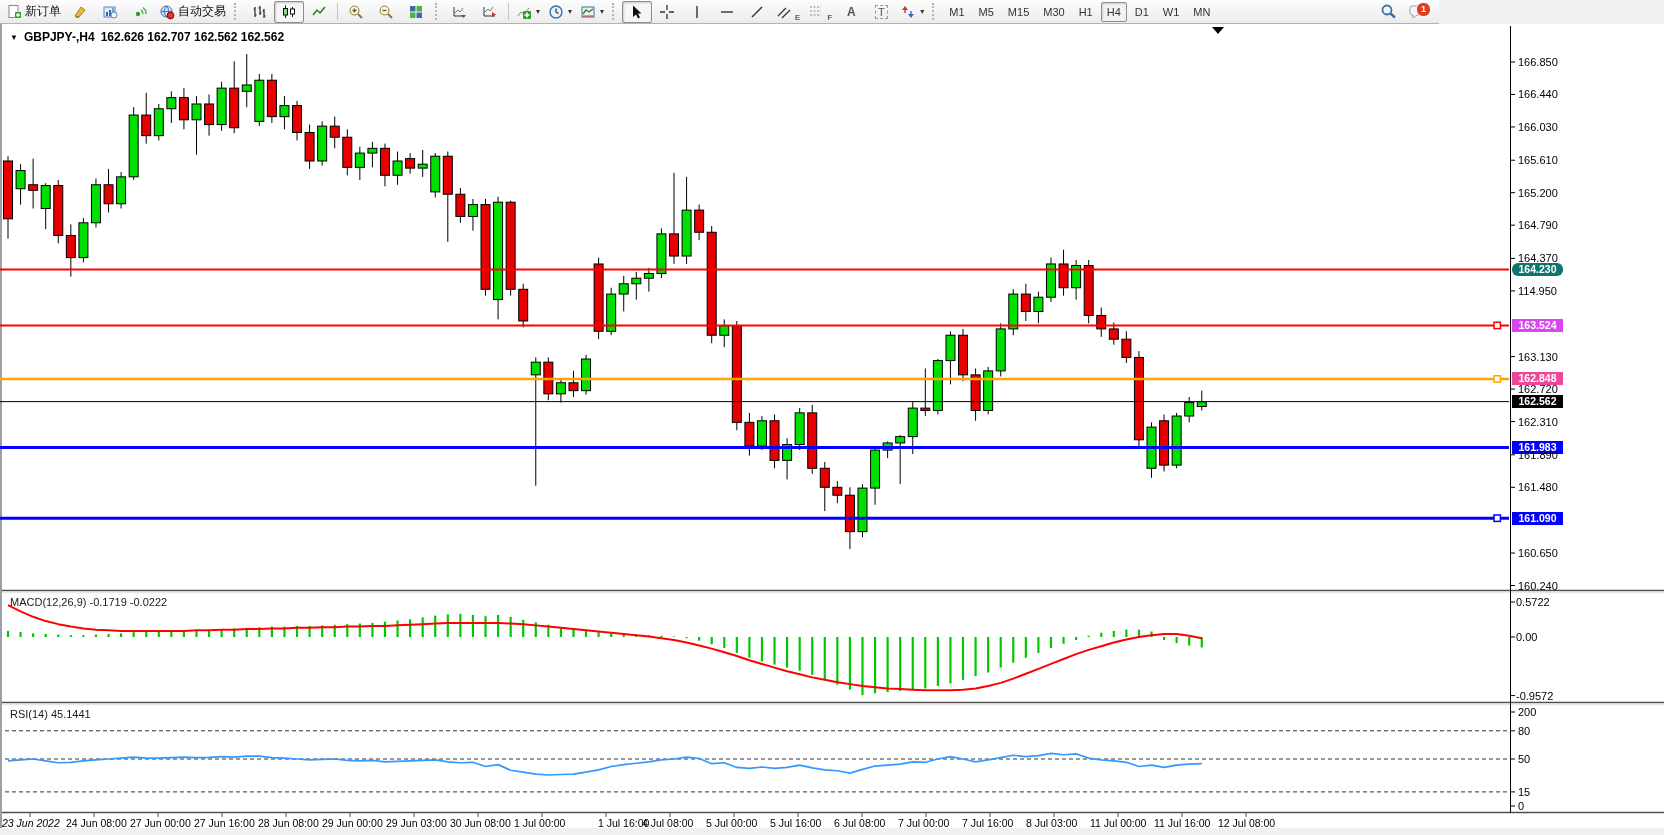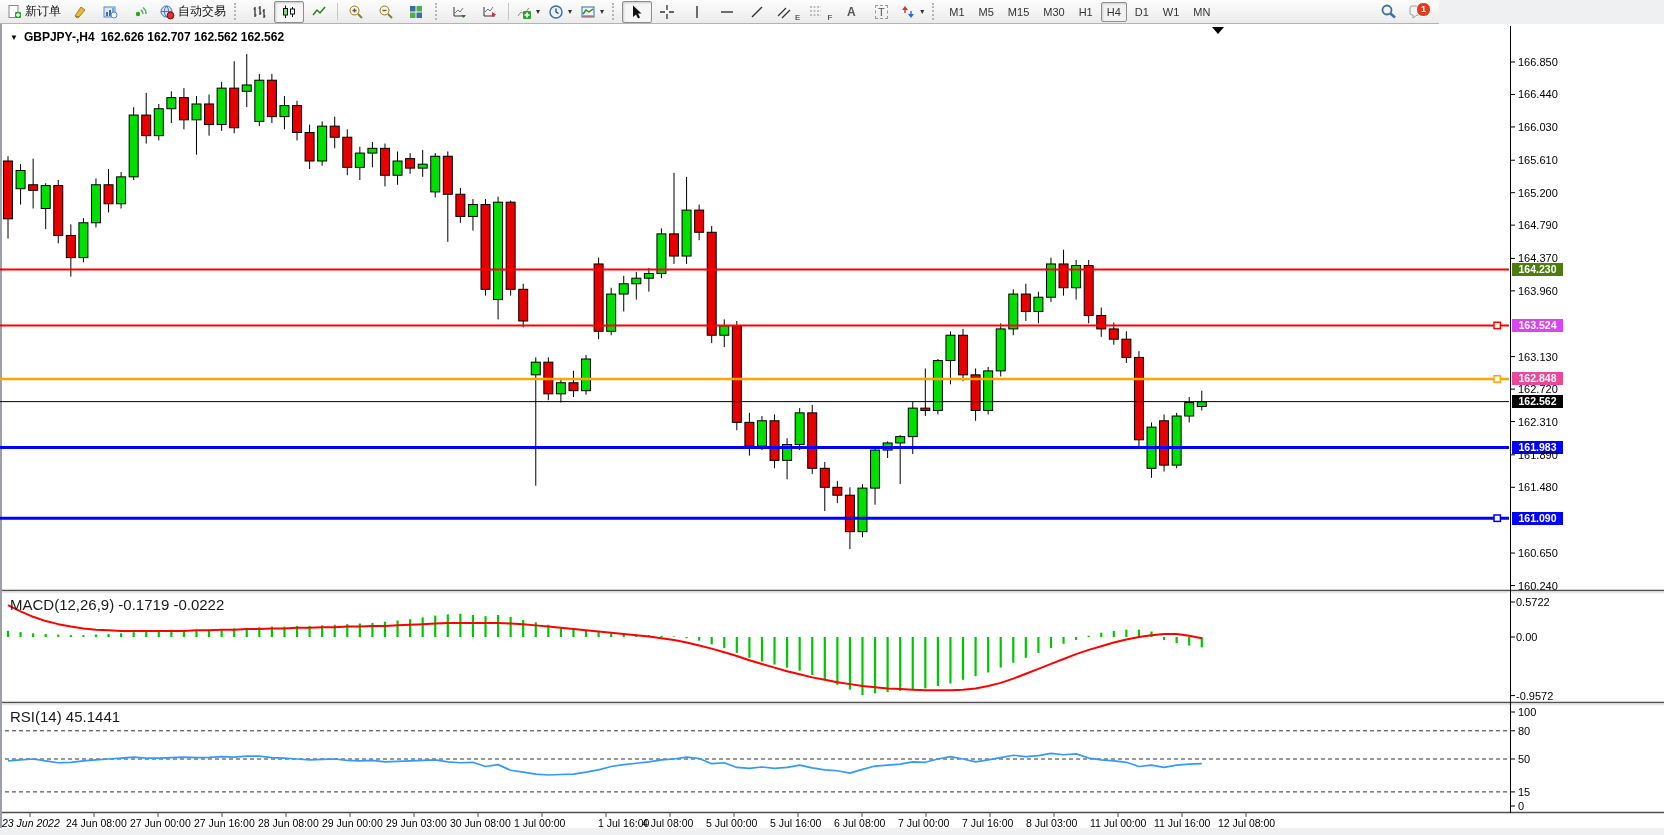--- a/index.html
+++ b/index.html
@@ -19,21 +19,21 @@
   .tf-btn.active{background:#f2f2f2;border-color:#8f8f8f;box-shadow:inset 1px 1px 2px #cfcfcf;}
   #tb-spacer{flex:1;}
   #chart-window{position:absolute;top:24px;left:0;width:1664px;height:804px;background:#fff;
     border-left:2px solid #9aa0a6;box-sizing:border-box;}
   #chart-svg{position:absolute;top:0;left:0;z-index:1;}
   #labels-layer{position:absolute;top:0;left:0;width:1664px;height:835px;z-index:3;pointer-events:none;}
   .axlbl{position:absolute;font-size:11px;color:#000;line-height:12px;white-space:nowrap;}
   .badge{position:absolute;left:1512px;width:51px;height:13px;font-size:10.5px;color:#fff;
     text-align:center;line-height:13px;font-weight:bold;}
   .tlbl{position:absolute;font-size:10.5px;color:#000;white-space:nowrap;}
-  .panelbl{position:absolute;font-size:15px;color:#1a1a1a;z-index:4;}
+  .panelbl{position:absolute;font-size:11px;color:#1a1a1a;z-index:4;}
   #chart-title{position:absolute;left:8px;top:6px;z-index:4;display:flex;align-items:center;gap:6px;
     font-size:12px;font-weight:bold;color:#000;}
   #chart-title .tri{font-size:8px;}
   .icon{display:inline-flex;align-items:center;justify-content:center;}
   #chat-wrap{position:relative;}
   #chat-badge{position:absolute;top:-2px;right:-4px;min-width:13px;height:13px;border-radius:7px;
     background:#e03c1f;color:#fff;font-size:9px;line-height:13px;text-align:center;font-weight:bold;
     border:1px solid #fff;}
 </style>
 </head>
@@ -669,45 +669,45 @@
     <line x1="862" y1="813" x2="862" y2="817" stroke="#555"></line>
     <line x1="926" y1="813" x2="926" y2="817" stroke="#555"></line>
     <line x1="990" y1="813" x2="990" y2="817" stroke="#555"></line>
     <line x1="1054" y1="813" x2="1054" y2="817" stroke="#555"></line>
     <line x1="1118" y1="813" x2="1118" y2="817" stroke="#555"></line>
     <line x1="1182" y1="813" x2="1182" y2="817" stroke="#555"></line>
     <line x1="1246" y1="813" x2="1246" y2="817" stroke="#555"></line>
     <polygon points="1212,27 1224,27 1218,34" fill="#000"></polygon>
   </svg>
 <div id="labels-layer">
-    <div class="badge" style="top: 263.004px; background: #4d7c0f;">164.230</div>
+    <div class="badge" style="top: 263.004px; background: #0f766e; border-radius: 6px;">164.230</div>
     <div class="badge" style="top: 318.919px; background: #d946ef;">163.524</div>
     <div class="badge" style="top: 372.458px; background: #ec4899;">162.848</div>
     <div class="badge" style="top: 395.11px; background: rgb(0, 0, 0);">162.562</div>
     <div class="badge" style="top: 440.966px; background: rgb(0, 0, 255);">161.983</div>
     <div class="badge" style="top: 511.692px; background: rgb(0, 0, 255);">161.090</div>
     <div class="axlbl" style="left: 1518px; top: 56px;">166.850</div>
     <div class="axlbl" style="left: 1518px; top: 88.472px;">166.440</div>
     <div class="axlbl" style="left: 1518px; top: 120.944px;">166.030</div>
     <div class="axlbl" style="left: 1518px; top: 154.208px;">165.610</div>
     <div class="axlbl" style="left: 1518px; top: 186.68px;">165.200</div>
     <div class="axlbl" style="left: 1518px; top: 219.152px;">164.790</div>
     <div class="axlbl" style="left: 1518px; top: 252.416px;">164.370</div>
-    <div class="axlbl" style="left: 1518px; top: 284.888px;">163.960</div>
+    <div class="axlbl" style="left: 1518px; top: 284.888px;">114.950</div>
     <div class="axlbl" style="left: 1518px; top: 350.624px;">163.130</div>
     <div class="axlbl" style="left: 1518px; top: 383.096px;">162.720</div>
     <div class="axlbl" style="left: 1518px; top: 415.568px;">162.310</div>
     <div class="axlbl" style="left: 1518px; top: 448.832px;">161.890</div>
     <div class="axlbl" style="left: 1518px; top: 481.304px;">161.480</div>
     <div class="axlbl" style="left: 1518px; top: 547.04px;">160.650</div>
     <div class="axlbl" style="left: 1518px; top: 579.512px;">160.240</div>
     <div class="axlbl" style="left: 1516px; top: 595.981px;">0.5722</div>
     <div class="axlbl" style="left: 1516px; top: 631px;">0.00</div>
     <div class="axlbl" style="left: 1516px; top: 689.581px;">-0.9572</div>
-    <div class="axlbl" style="left: 1518px; top: 706px;">100</div>
+    <div class="axlbl" style="left: 1518px; top: 706px;">200</div>
     <div class="axlbl" style="left: 1518px; top: 724.8px;">80</div>
     <div class="axlbl" style="left: 1518px; top: 753px;">50</div>
     <div class="axlbl" style="left: 1518px; top: 785.9px;">15</div>
     <div class="axlbl" style="left: 1518px; top: 800px;">0</div>
     <div class="tlbl" style="left: 2px; top: 817px; font-style: italic;">23 Jun 2022</div>
     <div class="tlbl" style="left: 66px; top: 817px;">24 Jun 08:00</div>
     <div class="tlbl" style="left: 130px; top: 817px;">27 Jun 00:00</div>
     <div class="tlbl" style="left: 194px; top: 817px;">27 Jun 16:00</div>
     <div class="tlbl" style="left: 258px; top: 817px;">28 Jun 08:00</div>
     <div class="tlbl" style="left: 322px; top: 817px;">29 Jun 00:00</div>

